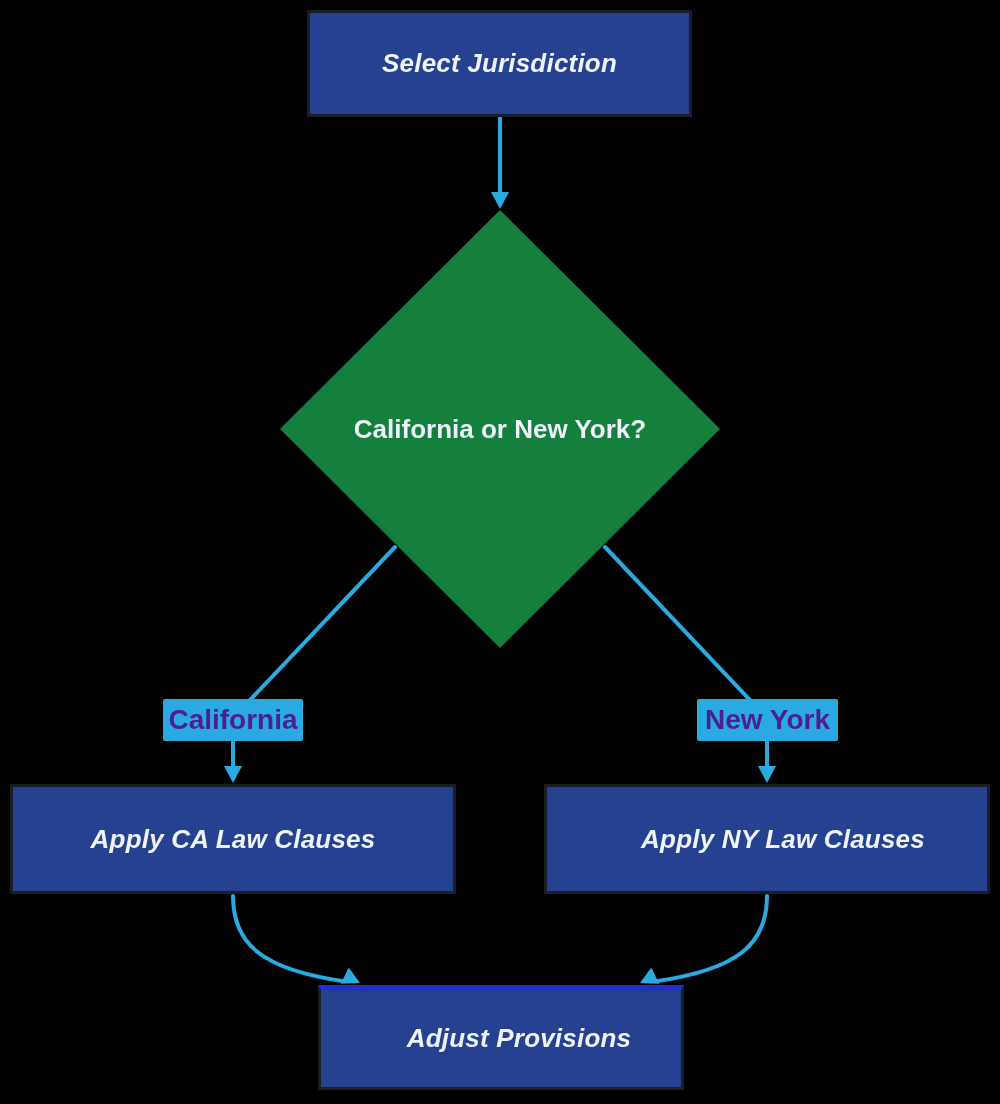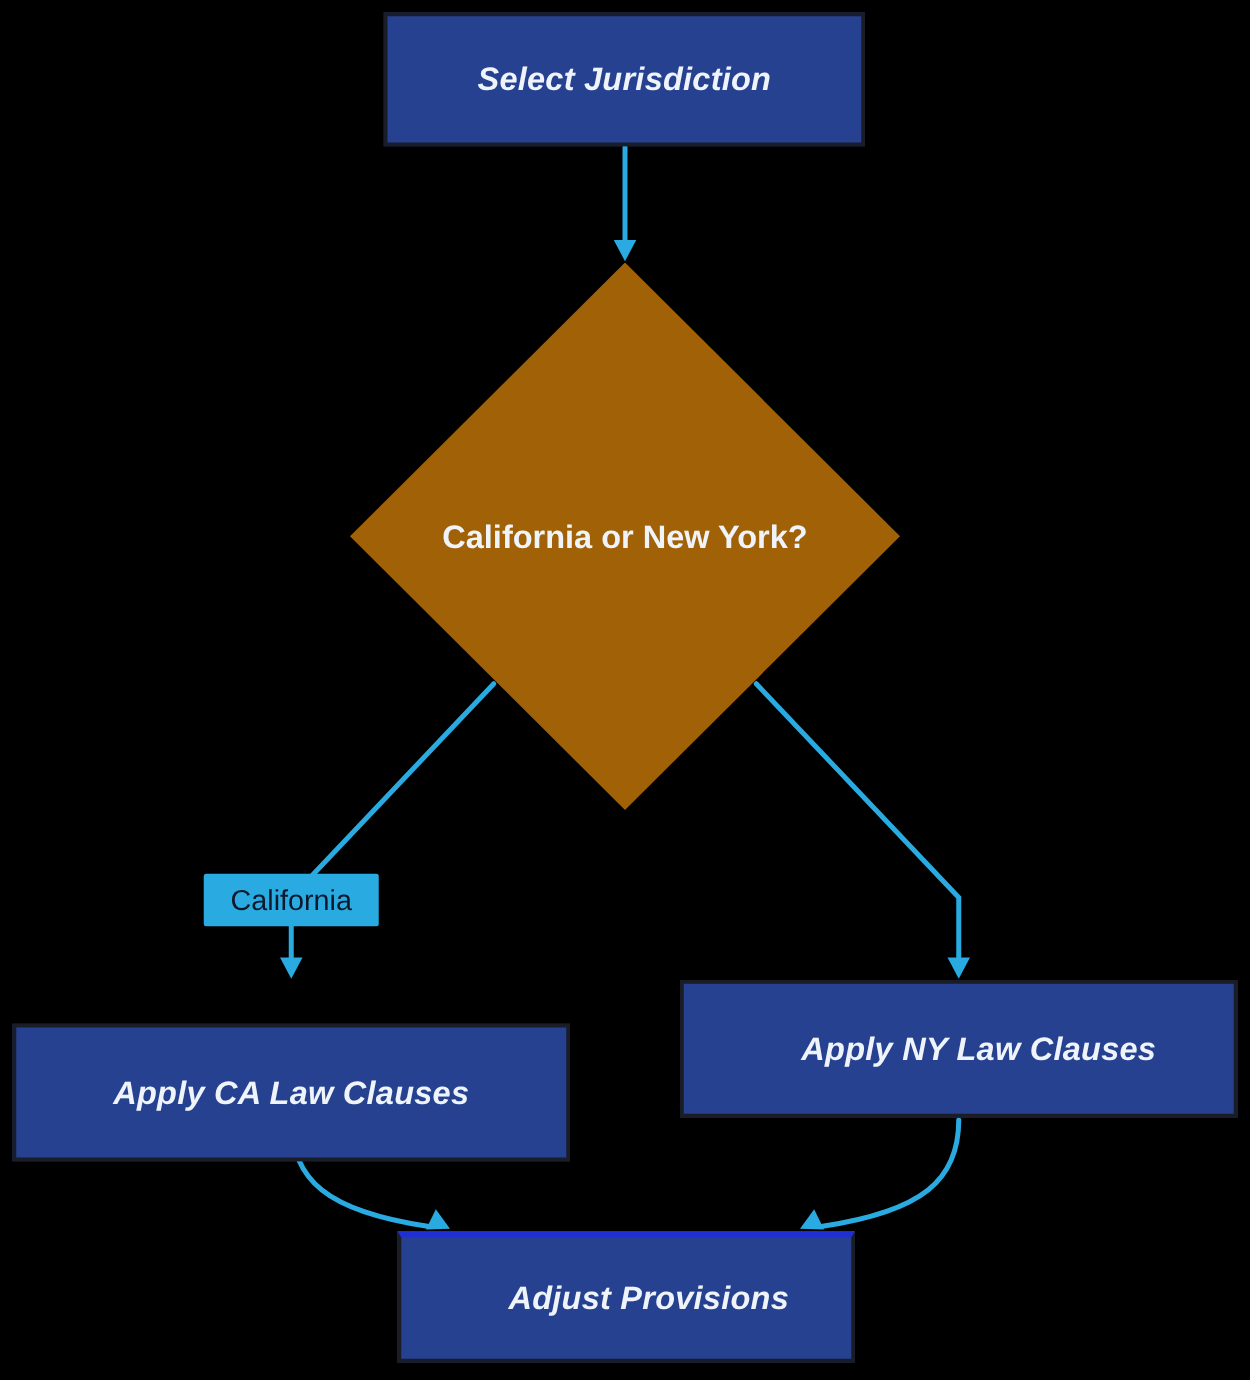--- a/index.html
+++ b/index.html
@@ -31,46 +31,46 @@
     display: flex;
     align-items: center;
     justify-content: center;
     text-align: center;
     font-size: 26px;
     font-weight: 600;
     letter-spacing: 0.2px;
     font-style: italic;
   }
   #node-select   { left: 307px; top: 10px;  width: 385px; height: 107px; }
-  #node-apply-ca { left: 10px;  top: 784px; width: 446px; height: 110px; margin-top: 35px; }
+  #node-apply-ca { left: 10px;  top: 784px; width: 446px; height: 110px; }
   #node-apply-ny { left: 544px; top: 784px; width: 446px; height: 110px; padding-left: 32px; }
   #node-adjust   { left: 318px; top: 985px; width: 366px; height: 105px;
                    border-top: 5px solid #1F2FD4; padding-left: 36px; }
   .diamond {
     position: absolute;
     left: 280px;
     top: 210px;
     width: 440px;
     height: 438px;
-    background: #a16207;
+    background: #15803d;
     clip-path: polygon(50% 0, 100% 50%, 50% 100%, 0 50%);
     display: flex;
     align-items: center;
     justify-content: center;
     color: #EFF4FB;
     font-size: 26px;
     font-weight: 600;
     text-align: center;
   }
   .edge-label {
     position: absolute;
     background: #29ABE2;
-    color: #0f172a;
-    font-size: 23px;
-    font-weight: 400;
+    color: #4c1d95;
+    font-size: 28px;
+    font-weight: 700;
     display: flex;
     align-items: center;
     justify-content: center;
     border-radius: 2px;
   }
   #label-california { left: 163px; top: 699px; width: 140px; height: 42px; }
   #label-newyork    { left: 697px; top: 699px; width: 141px; height: 42px; }
 </style>
 </head>
 <body>
@@ -93,20 +93,21 @@
       <polygon points="0,0 -17,-9 -17,9" transform="translate(640,983) rotate(154)"></polygon>
     </g>
   </svg>
 
   <div class="node" id="node-select">Select Jurisdiction</div>
 
   <div class="diamond" id="node-decision">California or New York?</div>
 
   <div class="edge-label" id="label-california">California</div>
 
+  <div class="edge-label" id="label-newyork">New York</div>
 
   <div class="node" id="node-apply-ca">Apply CA Law Clauses</div>
 
   <div class="node" id="node-apply-ny">Apply NY Law Clauses</div>
 
   <div class="node" id="node-adjust">Adjust Provisions</div>
 
 </div>
 
 </body></html>

